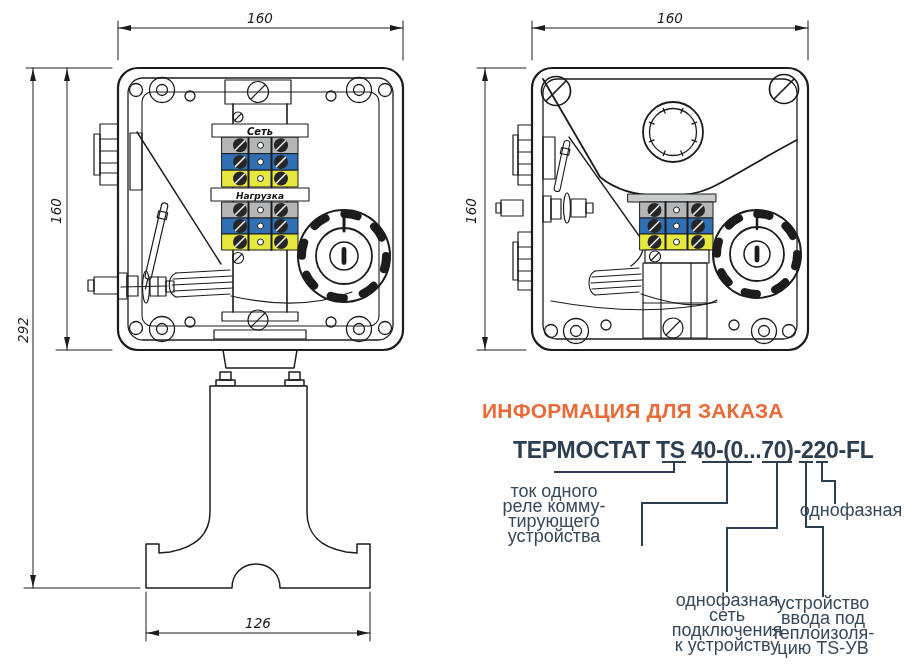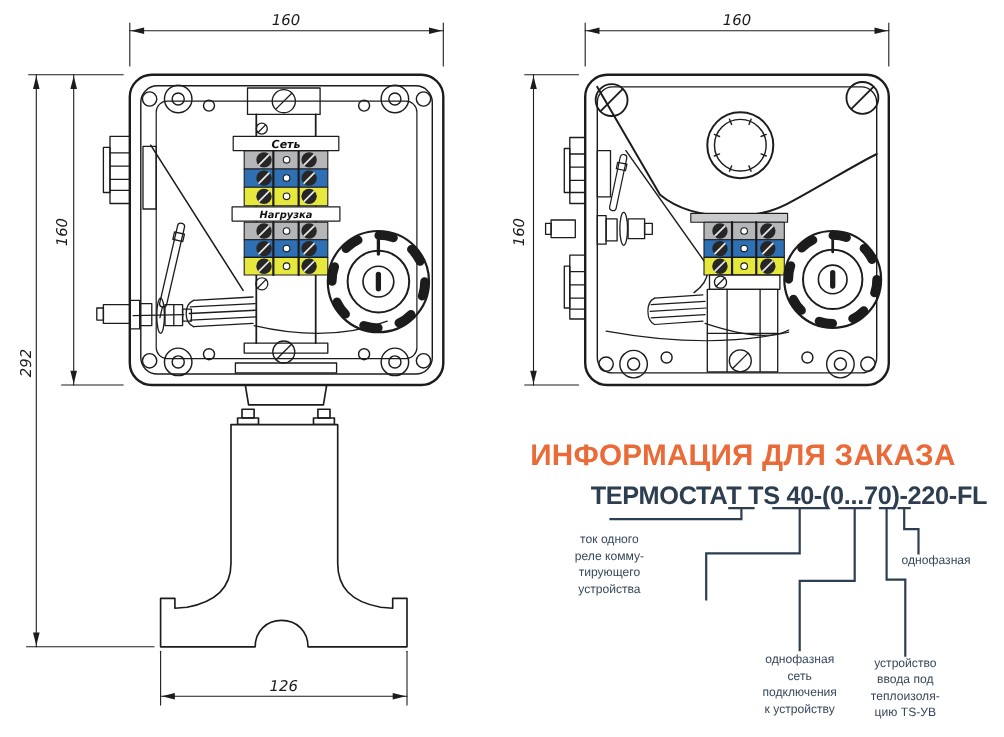--- a/index.html
+++ b/index.html
@@ -2,25 +2,25 @@
 <html><head>
 <meta charset="utf-8">
 <style>
   html,body{margin:0;padding:0;background:#ffffff;}
   .page{position:relative;width:913px;height:670px;background:#ffffff;overflow:hidden;
         font-family:"Liberation Sans",sans-serif;border-radius:19px;}
   .abs{position:absolute;}
   svg text{font-family:"DejaVu Sans",sans-serif;}
   .dim-text{font-style:italic;font-size:13.5px;fill:#1c1c1c;}
   .term-label{font-style:italic;font-weight:bold;fill:#111111;}
-  .order-heading{position:absolute;left:482px;top:399px;font-size:27px;font-weight:bold;
+  .order-heading{position:absolute;left:482px;top:399px;font-size:21px;font-weight:bold;
                  color:#ea6a38;letter-spacing:0.2px;white-space:nowrap;}
   .order-model{position:absolute;left:513px;top:437px;font-size:23px;font-weight:bold;
-               color:#2d3e50;letter-spacing:-0.3px;white-space:nowrap;margin-left:24px;}
-  .callout-label{position:absolute;transform:translateX(-50%);color:#37485a;font-size:11px;
+               color:#2d3e50;letter-spacing:-0.3px;white-space:nowrap;}
+  .callout-label{position:absolute;transform:translateX(-50%);color:#37485a;font-size:18px;
                  line-height:15px;text-align:center;white-space:pre-line;}
 </style>
 </head>
 <body>
 
 <div class="page">
 
   <svg class="abs" style="left:0;top:0" width="460" height="670" viewBox="0 0 460 670">
     <g stroke="#1c1c1c" fill="none" stroke-width="1.5" stroke-linejoin="round" stroke-linecap="round">
 

